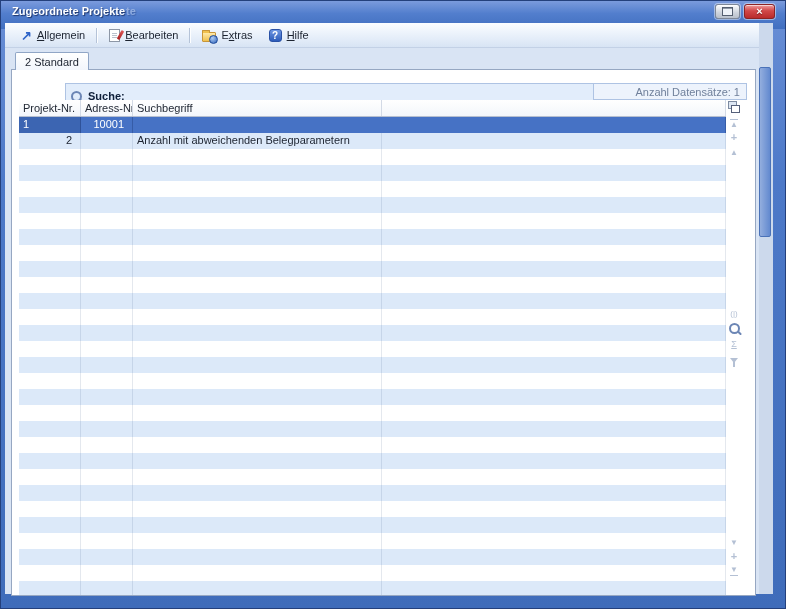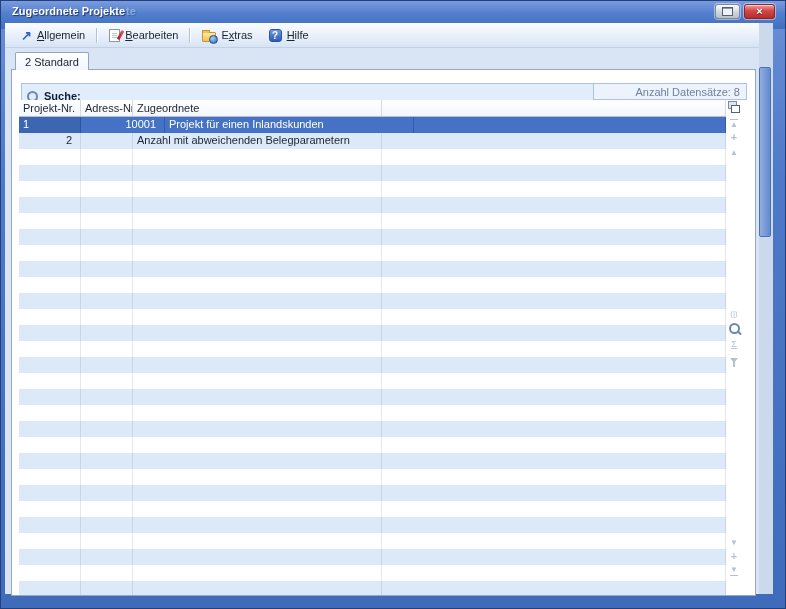--- a/index.html
+++ b/index.html
@@ -56,21 +56,21 @@
   .tabstrip{position:absolute;left:0;top:25px;right:0;height:21px;}
   .tab{position:absolute;left:10px;bottom:-1px;height:18px;padding:0 9px;z-index:3;box-sizing:border-box;
     background:linear-gradient(180deg,#ffffff,#f2f6fc);border:1px solid #90a6c6;border-bottom:none;
     border-radius:2px 2px 0 0;display:flex;align-items:center;}
   
   .panel{position:absolute;left:6px;top:46px;width:745px;height:527px;z-index:1;box-sizing:border-box;
     background:#fff;border:1px solid #96a7c2;}
   
   .searchbar{position:absolute;left:9px;top:13px;width:726px;height:17px;display:flex;}
   .search-box{flex:1;display:flex;align-items:center;gap:6px;background:#e2edfb;
-    border:1px solid #aec3e3;padding:12px 5px;box-sizing:border-box;}
+    border:1px solid #aec3e3;padding:12px 5px;box-sizing:border-box;margin-left:44px;}
   .count-box{width:153px;background:#edf3fc;border:1px solid #aec3e3;border-left:none;
     display:flex;align-items:center;justify-content:flex-end;padding:0 6px;color:#70809b;box-sizing:border-box;}
   .search-label{font-weight:bold;color:#10203a;}
   .search-ph{font-style:italic;color:#8d97a9;}
   .mag{width:7px;height:7px;border:2px solid #6c86b5;border-radius:50%;position:relative;box-sizing:content-box;}
   .mag::after{content:"";position:absolute;width:5px;height:2px;background:#6c86b5;
     transform:rotate(45deg);right:-4px;bottom:-2px;border-radius:1px;}
   
   .thead{position:absolute;left:7px;top:30px;width:707px;height:17px;display:flex;box-sizing:border-box;
     background:linear-gradient(180deg,#ffffff,#f3f6fb);border-bottom:1px solid #b6bfd0;}
@@ -148,35 +148,34 @@
       </div>
     </div>
 
     <div class="panel">
       <div class="searchbar">
         <div class="search-box">
           <span class="mag"></span>
           <span class="search-label">Suche:</span>
         </div>
         <div class="count-box">
-          <span>Anzahl Datensätze: 8</span>
+          <span>Anzahl Datensätze: 1</span>
         </div>
       </div>
 
       <div class="thead">
           <div class="th" style="width: 62px;">Projekt-Nr.</div>
           <div class="th" style="width: 52px;">Adress-Nr.</div>
-          <div class="th" style="width: 249px;">Zugeordnete</div>
+          <div class="th" style="width: 249px;">Suchbegriff</div>
           <div class="th" style="flex: 1 1 0%;"></div>
         </div>
       <div class="tbody">
           <div class="tr selected">
             <div class="td focused" style="width: 62px;">1</div>
-            <div class="td num" style="width: 52px; margin-left: 32px;">10001</div>
-            <div class="td" style="width: 249px;">Projekt für einen Inlandskunden</div>
+            <div class="td num" style="width: 52px;">10001</div>
             <div class="td" style="flex: 1 1 0%;"></div>
           </div>
           <div class="tr stripe">
             <div class="td num" style="width: 62px;">2</div>
             <div class="td num" style="width: 52px;"></div>
             <div class="td" style="width: 249px;">Anzahl mit abweichenden Belegparametern</div>
             <div class="td" style="flex: 1 1 0%;"></div>
           </div>
           <div class="tr">
             <div class="td num" style="width: 62px;"></div>

